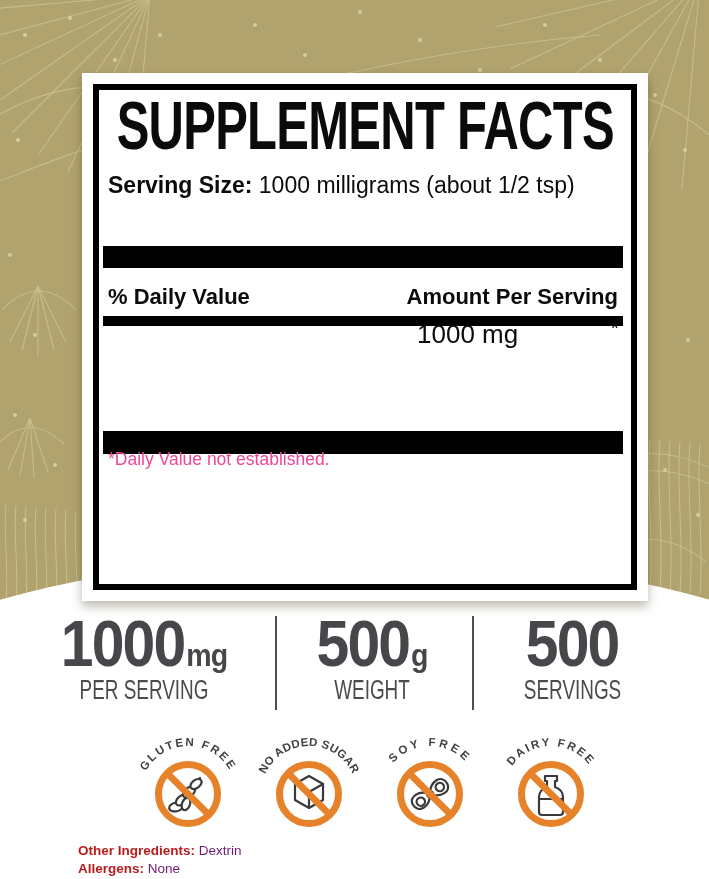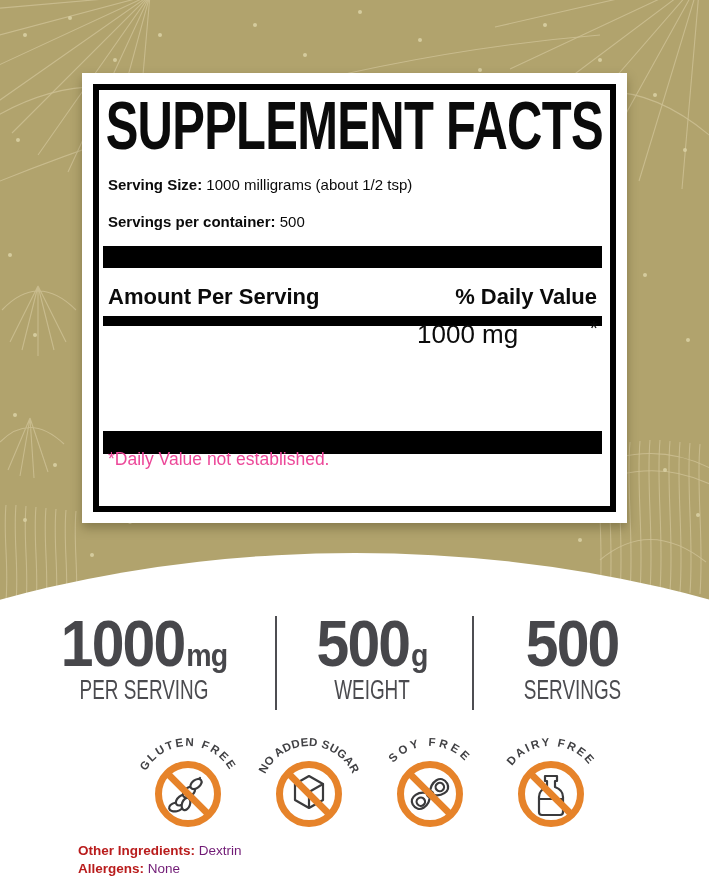--- a/index.html
+++ b/index.html
@@ -6,28 +6,28 @@
   .canvas{position:relative;width:709px;height:879px;overflow:hidden;background:#ffffff;
           font-family:"Liberation Sans", sans-serif;}
   
   .olive{position:absolute;left:0;top:0;width:709px;height:660px;background:#B1A36D;overflow:hidden;}
   .bg-art{position:absolute;left:0;top:0;pointer-events:none;}
   .bg-art path{stroke:#CCC093;stroke-width:1.1;fill:none;opacity:.85;}
   .bg-art circle{fill:#D8CFA3;opacity:.9;}
   .white-curve{position:absolute;left:-445px;top:553px;width:1600px;height:900px;
                background:#ffffff;border-radius:50%;}
   
-  .panel{position:absolute;left:82px;top:73px;width:545px;height:450px;background:#ffffff;
-         box-shadow:0 5px 10px rgba(55,48,18,.35);}
+  .panel{position:absolute;left:82px;top:73px;width:545px;height:528px;background:#ffffff;
+         box-shadow:0 5px 10px rgba(55,48,18,.35);padding-left:21px;}
   .panel-border{position:absolute;left:11px;top:11px;right:11px;bottom:11px;border:6px solid #000;}
   .panel-content{position:absolute;left:0;top:0;right:0;bottom:0;color:#0b0b0b;}
   .sf-title{position:absolute;left:0;right:0;top:4px;display:flex;justify-content:center;}
   .sf-title .condense{display:inline-block;white-space:nowrap;font-weight:bold;font-size:68px;
       line-height:62px;letter-spacing:-1px;transform:scaleX(.72);transform-origin:center;}
-  .sline{position:absolute;left:9px;right:9px;font-size:15px;line-height:26px;}
+  .sline{position:absolute;left:9px;right:9px;font-size:23px;line-height:26px;}
   .sline b{font-weight:bold;}
   .bar{position:absolute;left:4px;right:8px;background:#000;}
   .hdr{position:absolute;left:9px;right:13px;display:flex;justify-content:space-between;
        font-weight:bold;font-size:22px;}
   .ing-name{position:absolute;left:9px;top:229px;font-size:22px;line-height:28px;}
   .ing-name .lat{font-style:italic;}
   .ing-amt{position:absolute;left:318px;top:229px;font-size:26px;}
   .ing-dv{position:absolute;right:12px;top:226px;font-size:21px;}
   .footnote{position:absolute;left:9px;top:359px;font-size:17.5px;color:#ec4899;}
   
@@ -108,27 +108,24 @@
 
   <div class="panel">
     <div class="panel-border">
       <div class="panel-content">
         <div class="sf-title">
           <span class="condense">SUPPLEMENT FACTS</span>
         </div>
         <div class="sline" style="top:82px">
           <b>Serving Size:</b><span> 1000 milligrams (about 1/2 tsp)</span>
         </div>
-        <div class="sline" style="top:119px">
-          <b>Servings per container:</b><span> 500</span>
-        </div>
         <div class="bar" style="top:156px;height:22px"></div>
         <div class="hdr" style="top:194px">
+          <span>% Daily Value</span>
           <span>Amount Per Serving</span>
-          <span>% Daily Value</span>
         </div>
         <div class="bar" style="top:226px;height:10px"></div>
         <div class="ing-amt">1000 mg</div>
         <div class="ing-dv">*</div>
         <div class="bar" style="top:341px;height:23px"></div>
         <div class="footnote">*Daily Value not established.</div>
       </div>
     </div>
   </div>
 

